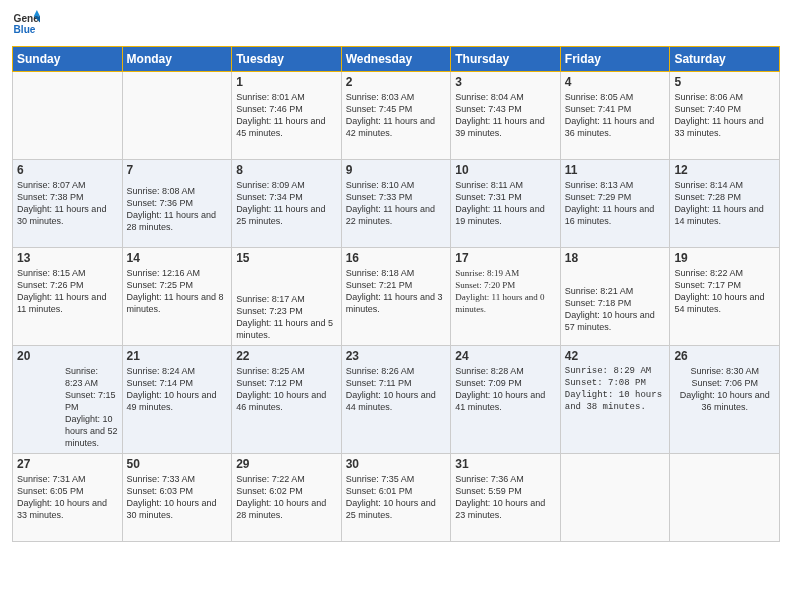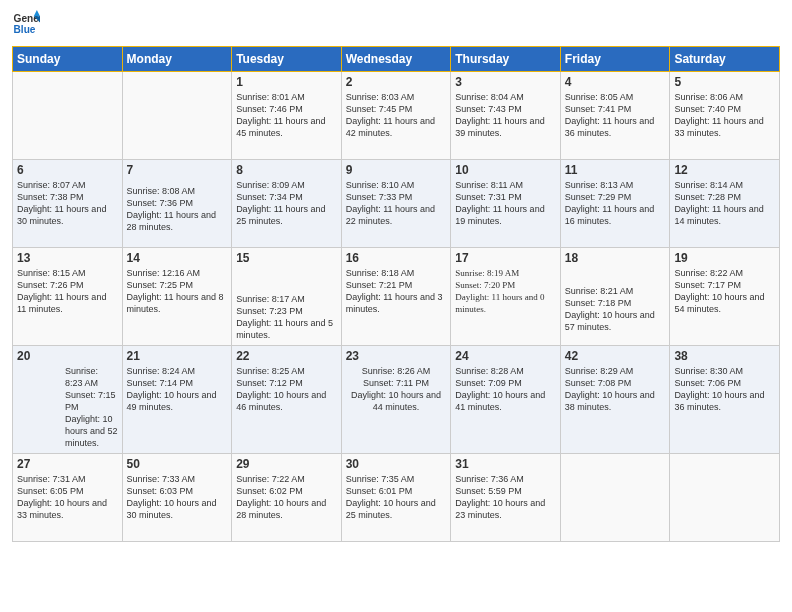--- a/index.html
+++ b/index.html
@@ -255,39 +255,39 @@
 Daylight: 10 hours and 49 minutes.</div>
           </td>
           <td>
             <span class="day-num">22</span>
             <div class="cell-text" style="white-space: pre-line;">Sunrise: 8:25 AM
 Sunset: 7:12 PM
 Daylight: 10 hours and 46 minutes.</div>
           </td>
           <td>
             <span class="day-num">23</span>
-            <div class="cell-text" style="white-space: pre-line; text-align: center;">Sunrise: 8:26 AM
+            <div class="cell-text" style="white-space: pre-line;">Sunrise: 8:26 AM
 Sunset: 7:11 PM
 Daylight: 10 hours and 44 minutes.</div>
           </td>
           <td>
             <span class="day-num">24</span>
             <div class="cell-text" style="white-space: pre-line;">Sunrise: 8:28 AM
 Sunset: 7:09 PM
 Daylight: 10 hours and 41 minutes.</div>
           </td>
           <td>
             <span class="day-num">42</span>
-            <div class="cell-text" style="white-space: pre-line;">Sunrise: 8:29 AM
+            <div class="cell-text" style="white-space: pre-line; font-family: Liberation Mono, monospace;">Sunrise: 8:29 AM
 Sunset: 7:08 PM
 Daylight: 10 hours and 38 minutes.</div>
           </td>
           <td>
-            <span class="day-num">38</span>
-            <div class="cell-text" style="white-space: pre-line;">Sunrise: 8:30 AM
+            <span class="day-num">26</span>
+            <div class="cell-text" style="white-space: pre-line; text-align: center;">Sunrise: 8:30 AM
 Sunset: 7:06 PM
 Daylight: 10 hours and 36 minutes.</div>
           </td>
         </tr>
         <tr>
           <td>
             <span class="day-num">27</span>
             <div class="cell-text" style="white-space: pre-line;">Sunrise: 7:31 AM
 Sunset: 6:05 PM
 Daylight: 10 hours and 33 minutes.</div>

